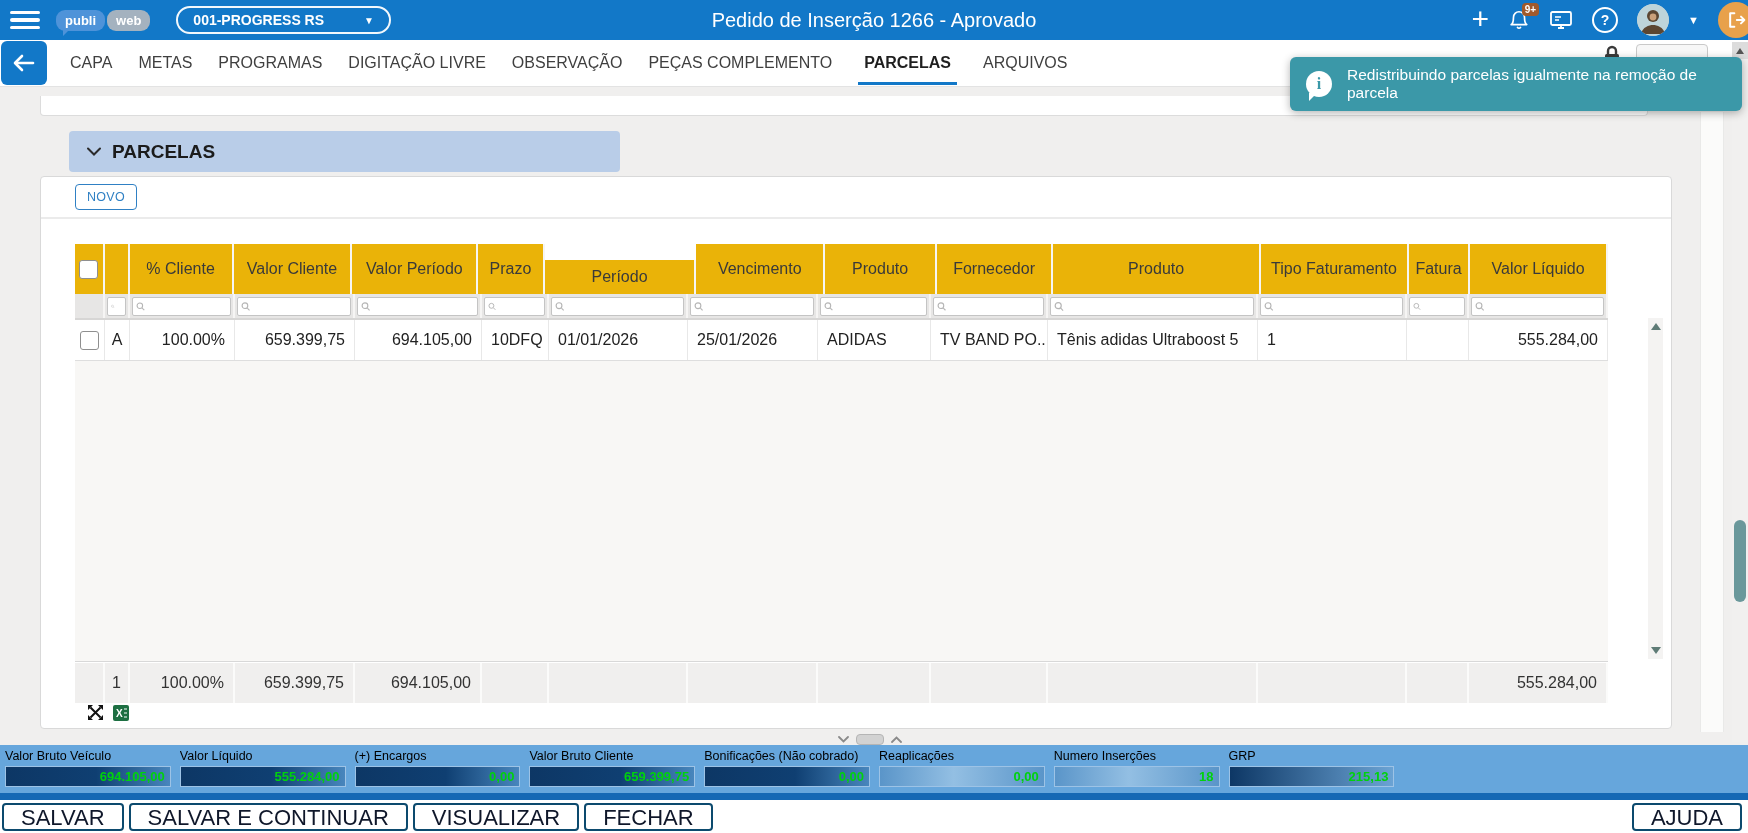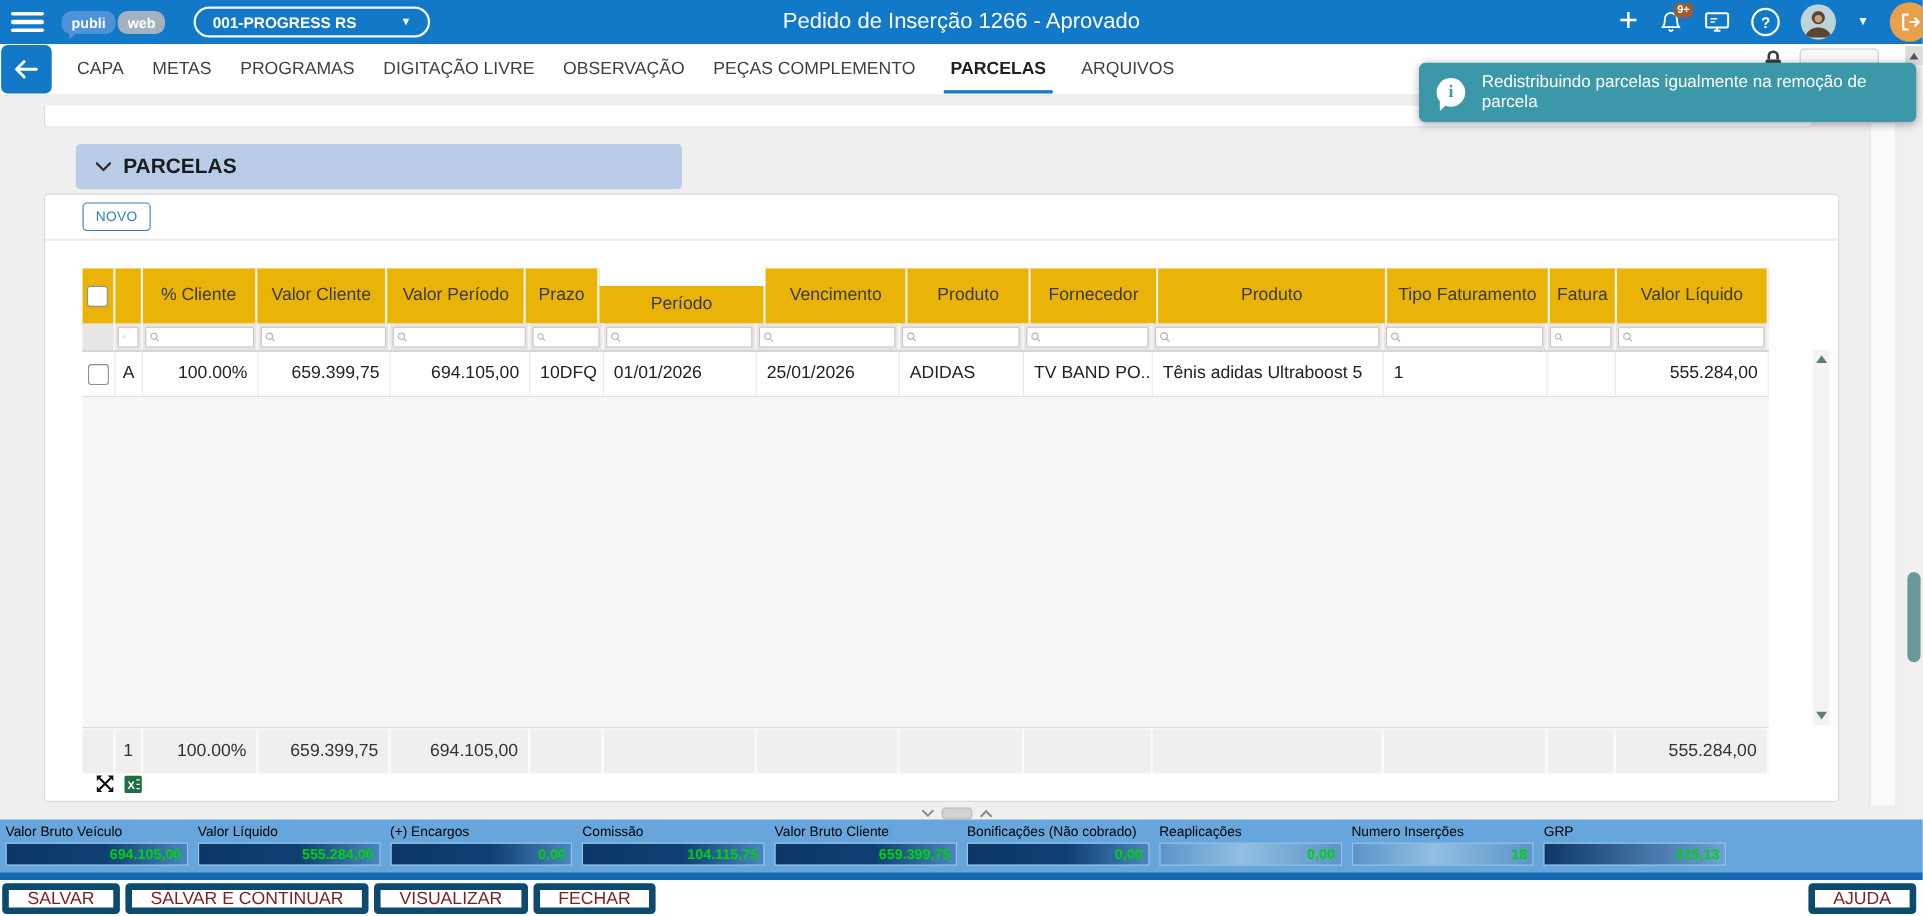--- a/index.html
+++ b/index.html
@@ -85,21 +85,21 @@
   .totals{position:absolute;top:745px;left:0;right:0;height:48px;background:#66a6dc;display:flex;overflow:hidden;z-index:20}
   .t-field{width:174.8px;flex:0 0 auto;box-sizing:border-box;padding:4px 4px 0 5px;display:flex;flex-direction:column}
   .t-label{font-size:12.5px;color:#000000;height:17px;white-space:nowrap;overflow:hidden}
   .t-box{height:21px;border:1px solid #9dc3e6;display:flex;align-items:center;justify-content:flex-end;padding-right:5px;font-size:13px;font-weight:bold;color:#00d20c;box-sizing:border-box;white-space:nowrap}
   .t-box.dark{background:linear-gradient(90deg,#0d3765 0%,#0f3f72 55%,#4886bd 100%)}
   .t-box.light{background:linear-gradient(90deg,#5a95c9 0%,#93bfe3 45%,#5a95c9 100%)}
   .t-box.mix{background:linear-gradient(90deg,#0d3765 0%,#6ba3d4 100%)}
   .totals-strip{position:absolute;top:793px;left:0;right:0;height:7px;background:#1568b4;z-index:20}
   
   .footer{position:absolute;top:800px;left:0;right:0;height:33px;background:#fff;display:flex;align-items:center;padding:0 2px;box-sizing:border-box;z-index:20}
-  .fbtn{height:28px;border:6px solid #0c4a6e;border-radius:4px;background:#fff;color:#7f1d1d;font-size:16px;padding:0 17px;margin-right:5px;cursor:pointer;font-family:inherit;white-space:nowrap}
+  .fbtn{height:28px;border:2px solid #0c4a6e;border-radius:4px;background:#fff;color:#0f172a;font-size:22px;padding:0 17px;margin-right:5px;cursor:pointer;font-family:inherit;white-space:nowrap}
   .fbtn.help{margin-left:auto;margin-right:4px}
 </style>
 </head>
 <body>
 
 <header class="topbar">
   <div class="tb-left">
     <div class="hamburger">
         <span></span>
         <span></span>
@@ -422,24 +422,20 @@
     </div>
     <div class="t-field">
       <div class="t-label">Valor Líquido</div>
       <div class="t-box dark">555.284,00</div>
     </div>
     <div class="t-field">
       <div class="t-label">(+) Encargos</div>
       <div class="t-box dark">0,00</div>
     </div>
     <div class="t-field">
-      <div class="t-label">Comissão</div>
-      <div class="t-box dark">104.115,75</div>
-    </div>
-    <div class="t-field">
       <div class="t-label">Valor Bruto Cliente</div>
       <div class="t-box dark">659.399,75</div>
     </div>
     <div class="t-field">
       <div class="t-label">Bonificações (Não cobrado)</div>
       <div class="t-box dark">0,00</div>
     </div>
     <div class="t-field">
       <div class="t-label">Reaplicações</div>
       <div class="t-box light">0,00</div>

